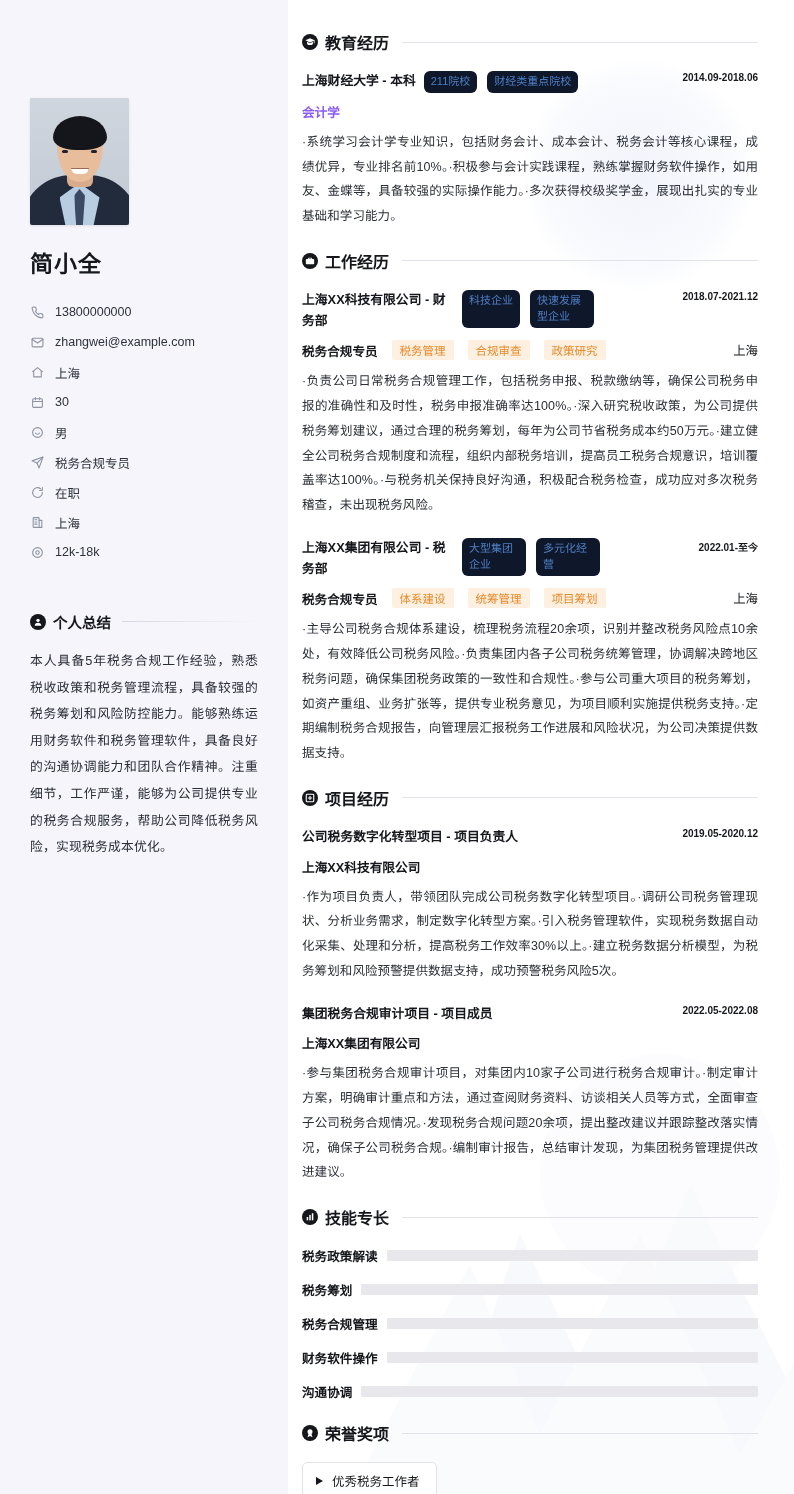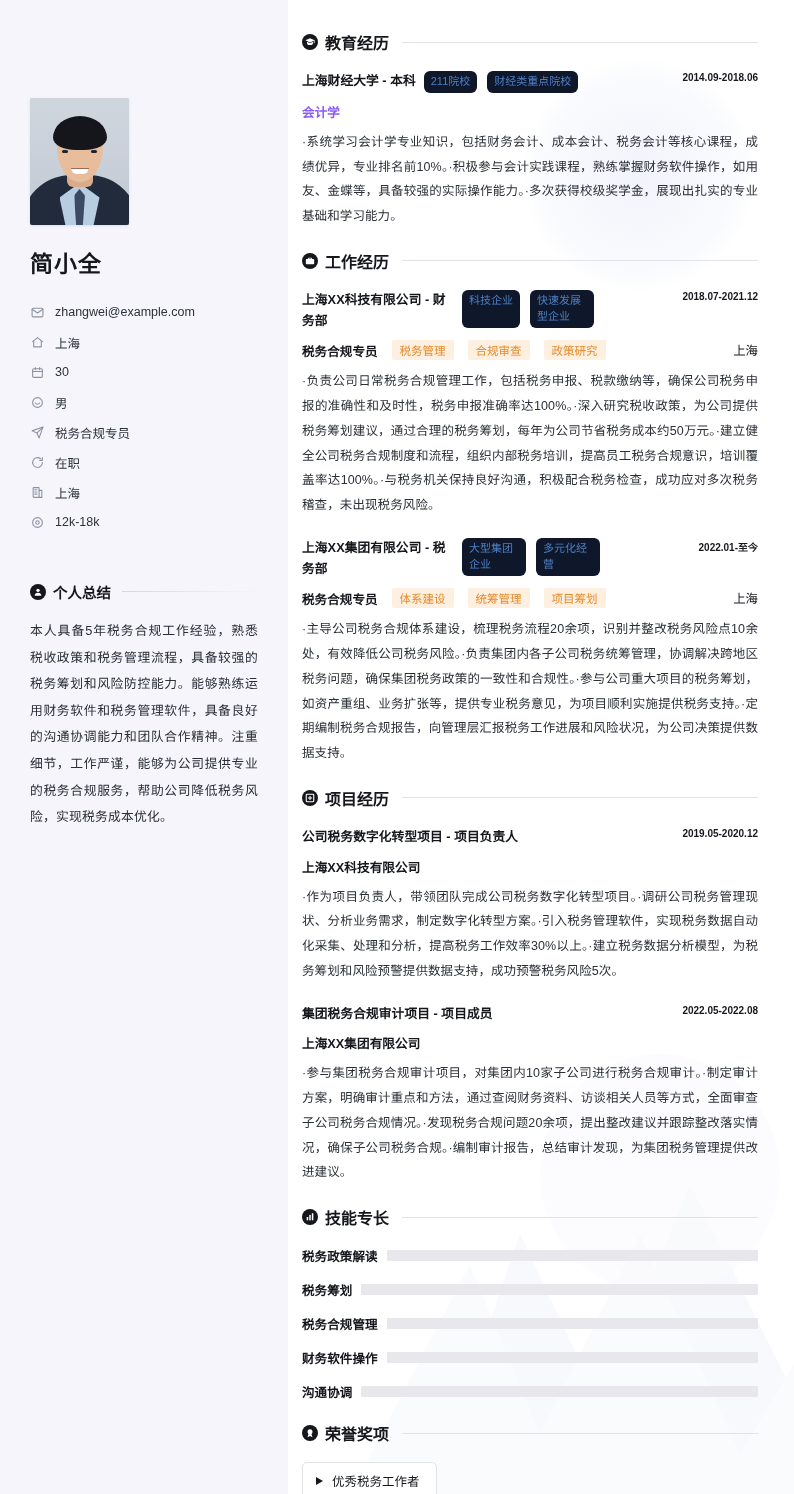--- a/index.html
+++ b/index.html
@@ -355,20 +355,28 @@
         <div class="ph-eye l"></div>
         <div class="ph-eye r"></div>
         <div class="ph-mouth"></div>
       </div>
     </div>
 
     <div class="name">简小全</div>
 
     <div class="contacts">
 
+      <div class="contact-row">
+        <span class="ico">
+          <svg width="13" height="13" viewBox="0 0 24 24" fill="none" stroke="currentColor" stroke-width="2" stroke-linecap="round" stroke-linejoin="round">
+              <path d="M22 16.9v3a2 2 0 0 1-2.2 2 19.8 19.8 0 0 1-8.6-3.1 19.5 19.5 0 0 1-6-6A19.8 19.8 0 0 1 2.1 4.2 2 2 0 0 1 4.1 2h3a2 2 0 0 1 2 1.7c.1.9.4 1.8.7 2.6a2 2 0 0 1-.5 2.1L8.1 9.6a16 16 0 0 0 6 6l1.2-1.2a2 2 0 0 1 2.1-.5c.8.3 1.7.6 2.6.7a2 2 0 0 1 1.7 2Z"></path>
+            </svg>
+        </span>
+        <span>13800000000</span>
+      </div>
 
       <div class="contact-row">
         <span class="ico">
           <svg width="13" height="13" viewBox="0 0 24 24" fill="none" stroke="currentColor" stroke-width="2" stroke-linecap="round" stroke-linejoin="round">
               <rect x="2" y="4" width="20" height="16" rx="2"></rect>
               <path d="m2 6 10 7L22 6"></path>
             </svg>
         </span>
         <span>zhangwei@example.com</span>
       </div>

